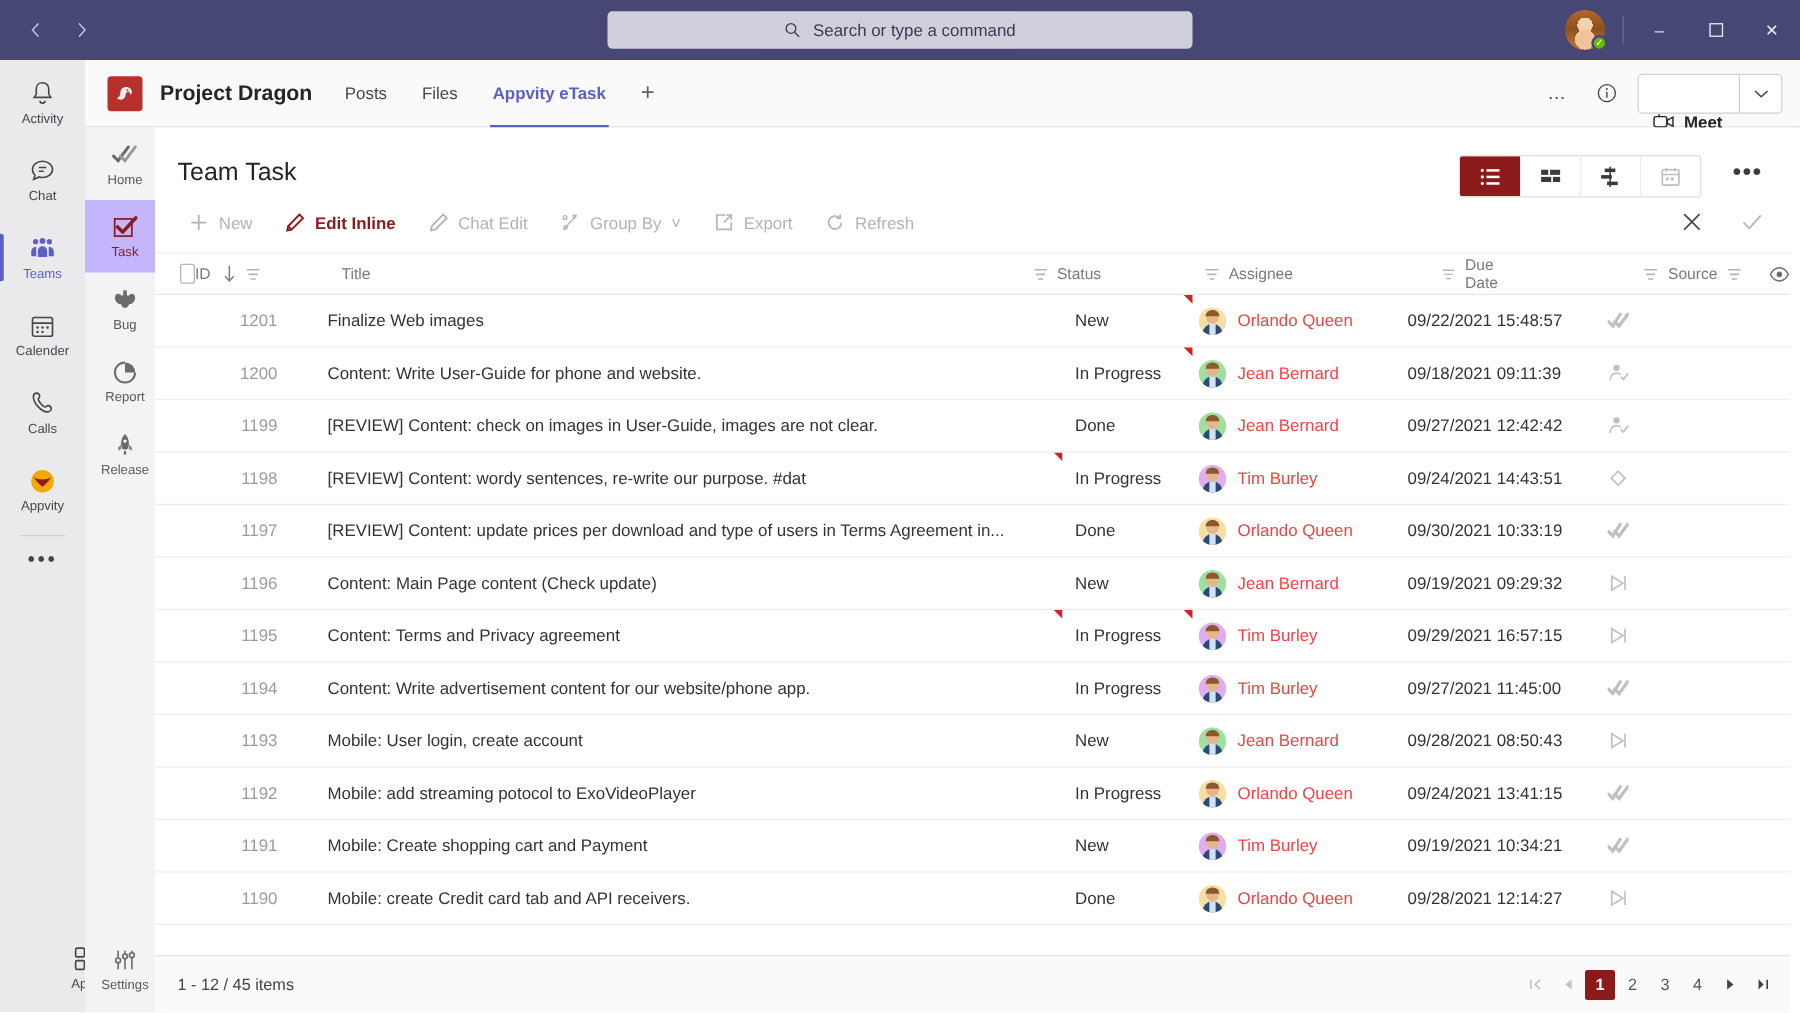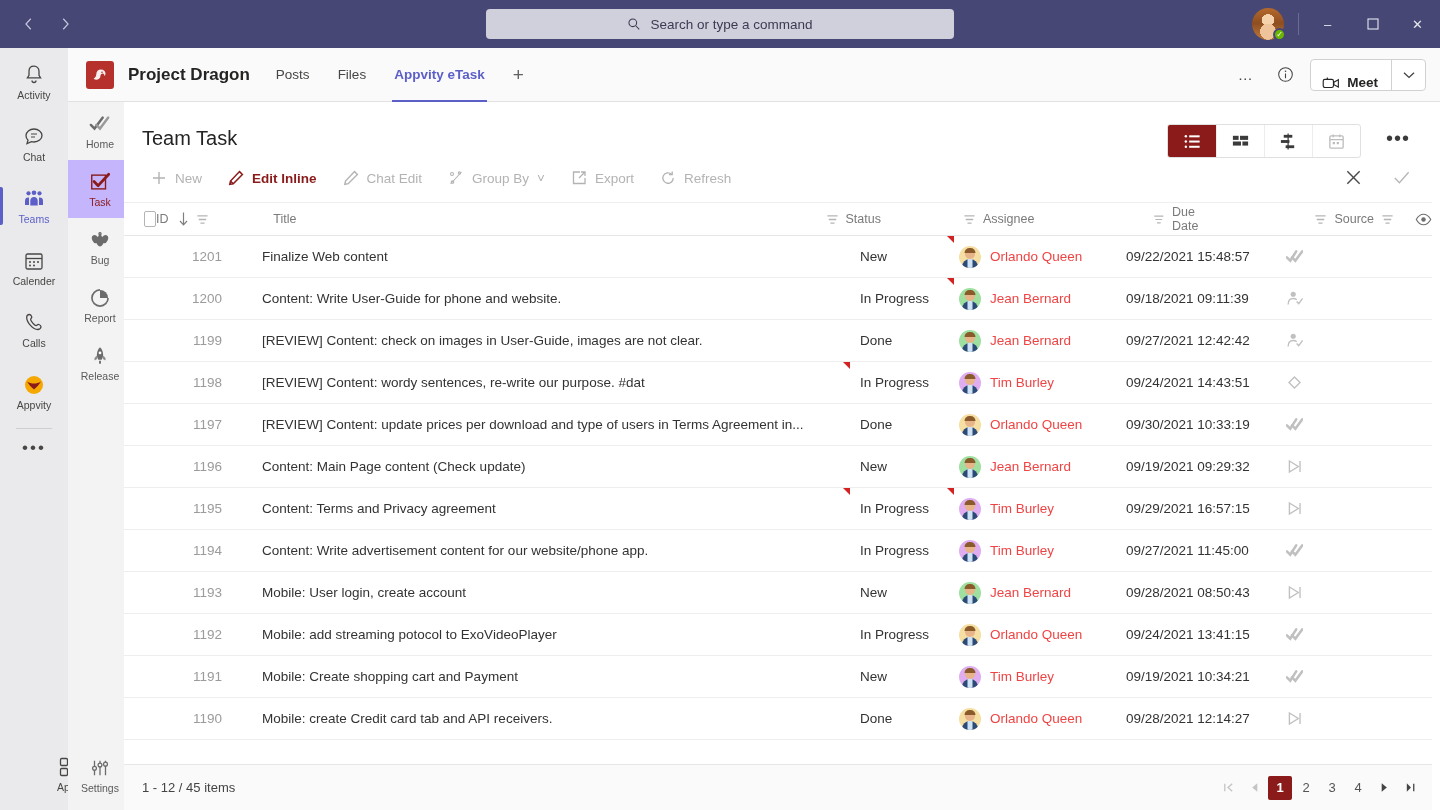--- a/index.html
+++ b/index.html
@@ -93,21 +93,21 @@
   .chan-plus { margin-left: 26px; font-size: 19px; color: #616161; cursor: pointer; }
   .chan-right { position: absolute; right: 14px; display: flex; align-items: center; gap: 10px; }
   .chan-ico-btn {
     width: 30px; height: 30px; display: flex; align-items: center; justify-content: center;
     color: #424242; cursor: pointer; font-size: 15px;
   }
   .meet-btn {
     display: flex; align-items: center; height: 32px;
     border: 1px solid #d1d1d1; border-radius: 4px; background: #fff; cursor: pointer;
   }
-  .meet-main { display: flex; align-items: flex-start; gap: 7px; padding: 0 13px 0 11px;
+  .meet-main { display: flex; align-items: flex-end; gap: 7px; padding: 0 13px 0 11px;
     font-size: 13.5px; font-weight: bold; color: #252423; height: 100%; margin-top: 31px; }
   .meet-caret { width: 34px; height: 100%; border-left: 1px solid #d1d1d1;
     display: flex; align-items: center; justify-content: center; color: #424242; font-size: 11px; }
 
   
   .apprail {
     position: absolute; left: 68px; top: 102px; width: 64px; height: 708px;
     background: #f3f3f3; border-right: 1px solid #e6e6e6;
   }
   .app-item {
@@ -563,21 +563,21 @@
           <circle cx="10" cy="10" r="2.6" fill="#6e6e6e"></circle>
         </svg>
       </div>
     </div>
 
     <div id="tbody">
         <div class="row">
           <div class="cell c-chk"></div>
           <div class="cell c-id">1201</div>
           <div class="cell c-title">
-            <span style="overflow:hidden;text-overflow:ellipsis;white-space:nowrap;display:block;width:100%">Finalize Web content</span>
+            <span style="overflow:hidden;text-overflow:ellipsis;white-space:nowrap;display:block;width:100%">Finalize Web images</span>
           </div>
           <div class="cell c-status cell-mark">New</div>
           <div class="cell c-assignee">
             <span class="av" style="background:#f5dfa3">
               <span class="body"></span>
               <span class="tie"></span>
               <span class="head"></span>
               <span class="hair"></span>
             </span>
             <span>Orlando Queen</span>

